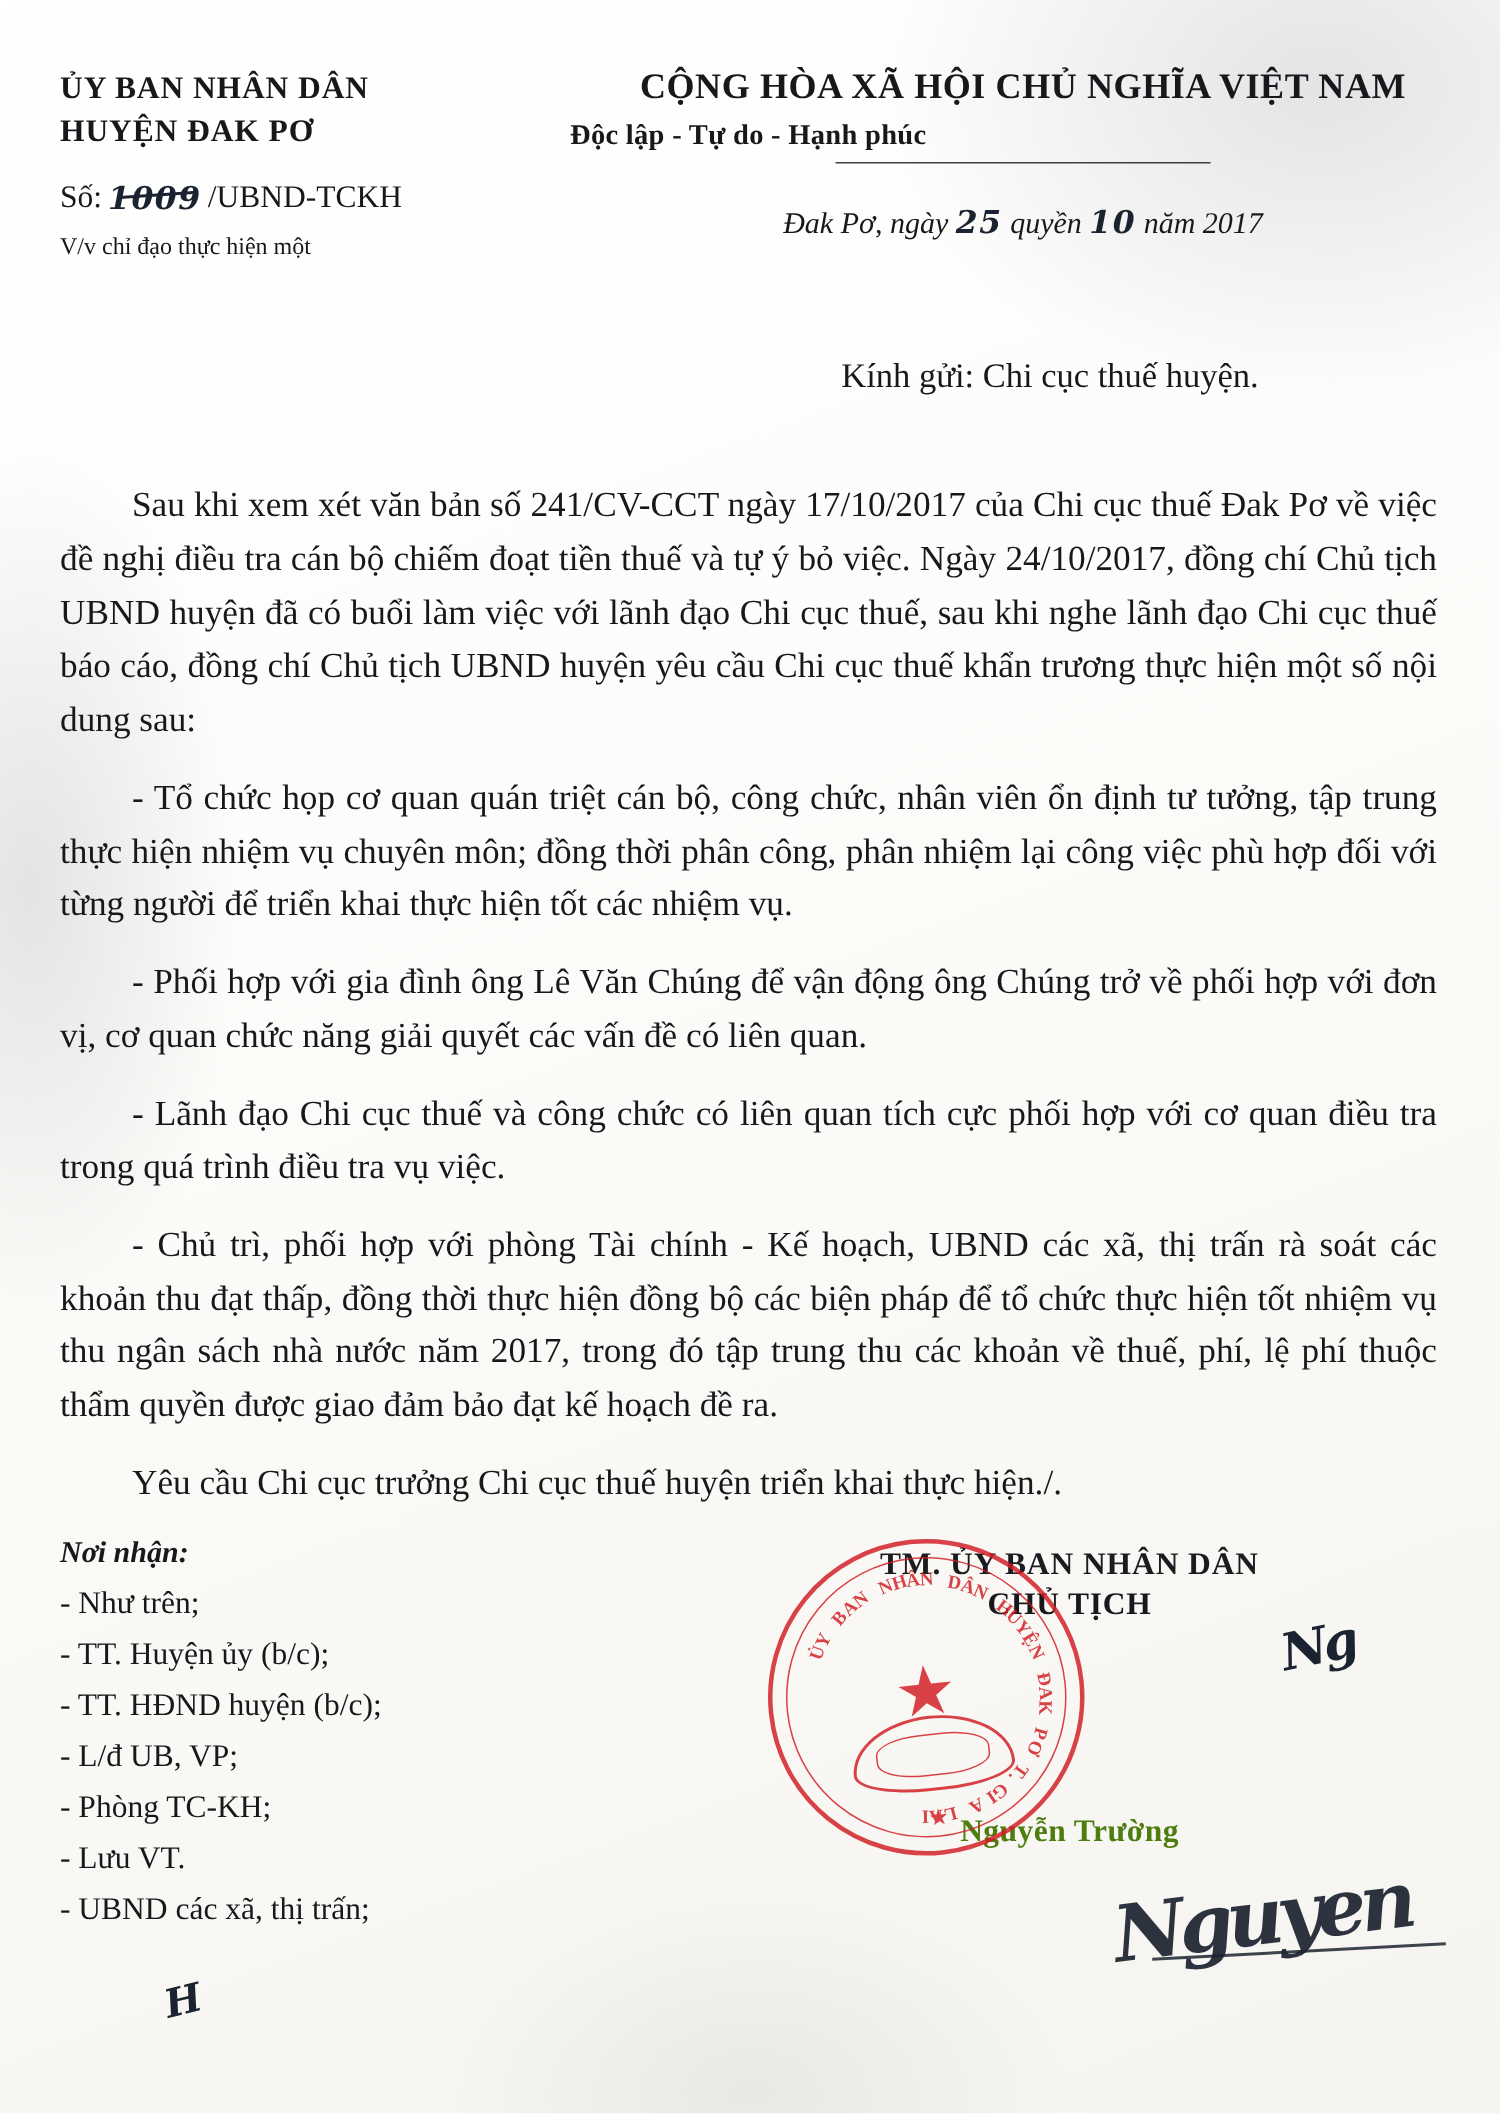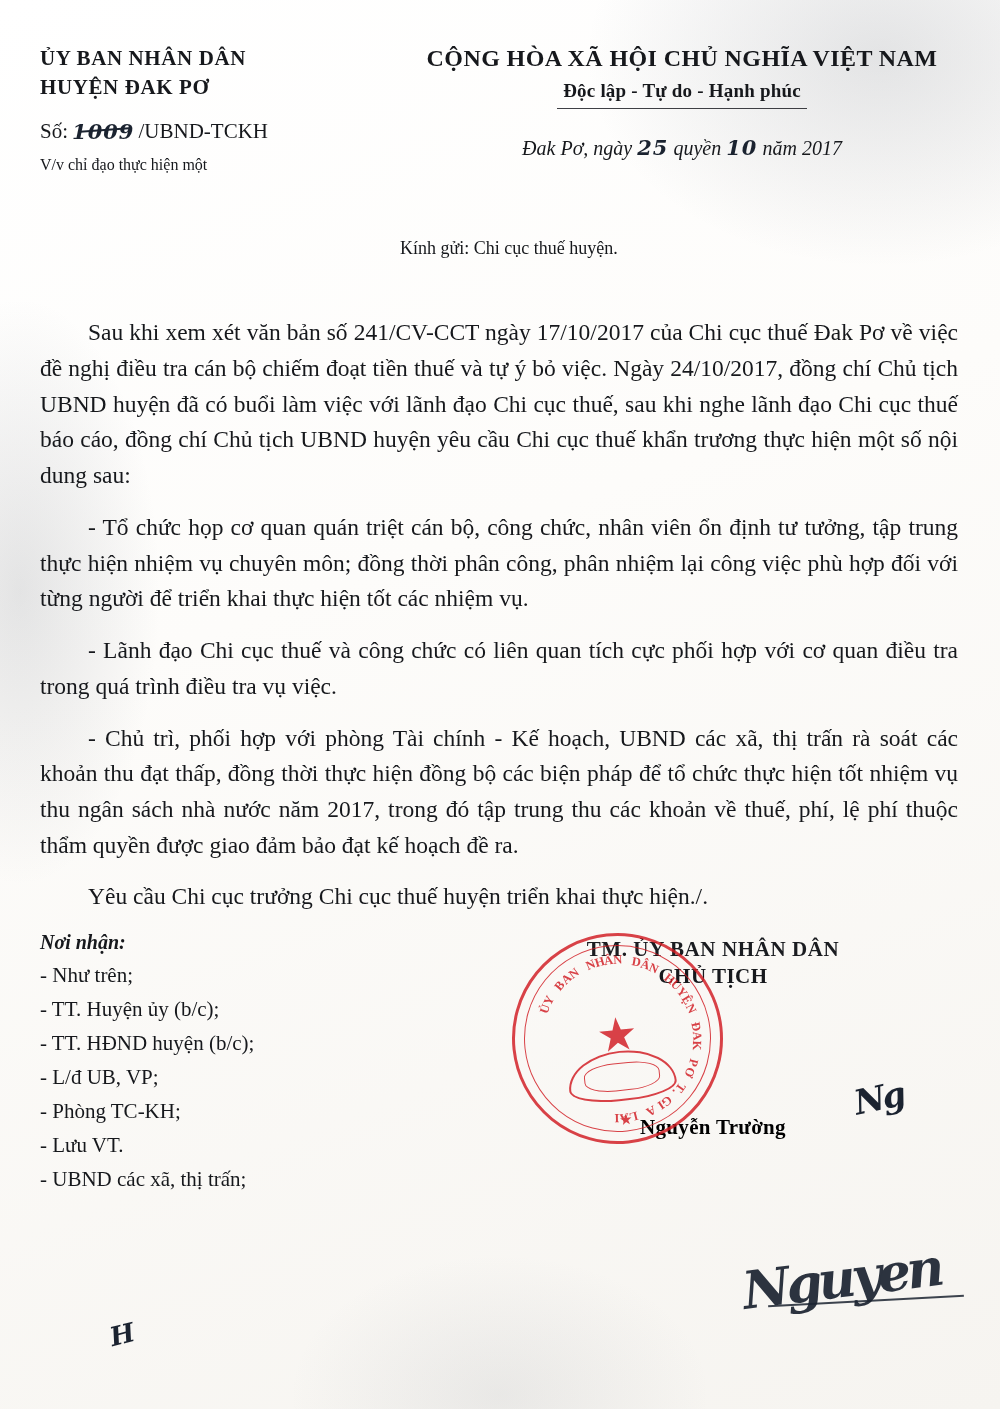--- a/index.html
+++ b/index.html
@@ -47,21 +47,20 @@
   .org2 { }
 
   .nation {
     text-align: center;
     font-weight: bold;
     font-size: 24px;
     letter-spacing: 0.4px;
     line-height: 1.2;
   }
   .motto {
-    text-align: center;
     font-weight: bold;
     font-size: 19px;
     margin-top: 7px;
     letter-spacing: 0.2px;
   }
   .motto-underline {
     width: 250px;
     height: 1.5px;
     background: #1d1f24;
     margin: 6px auto 0 auto;
@@ -105,21 +104,22 @@
     font-style: italic;
     font-size: 20px;
     white-space: nowrap;
   }
   .place-date .hand { font-style: italic; font-size: 21px; margin-top: 16px; }
 
   
   .recipient {
     margin: 62px 0 0 0;
     padding-left: 400px;
-    font-size: 18px;
+    font-size: 23px;
+    text-align: center;
   }
 
   
   .body {
     margin-top: 56px;
     padding: 0 42px 0 40px;
     font-size: 23.5px;
     line-height: 1.52;
     text-align: justify;
   }
@@ -166,21 +166,21 @@
   }
   .sign-role {
     font-weight: bold;
     font-size: 21px;
     letter-spacing: 0.5px;
     margin-top: 2px;
   }
   .sign-name {
     font-weight: bold;
     font-size: 21px;
-    color: #000000;
+    color: #4d7c0f;
     margin-top: 126px;
     letter-spacing: 0.3px;
   }
 
   
   .seal {
     position: absolute;
     left: 52px;
     top: 2px;
     width: 205px;
@@ -325,20 +325,21 @@
           <span>2017</span>
         </div>
       </div>
     </div>
 
     <div class="recipient">Kính gửi: Chi cục thuế huyện.</div>
 
     <div class="body">
       <p>Sau khi xem xét văn bản số 241/CV-CCT ngày 17/10/2017 của Chi cục thuế Đak Pơ về việc đề nghị điều tra cán bộ chiếm đoạt tiền thuế và tự ý bỏ việc. Ngày 24/10/2017, đồng chí Chủ tịch UBND huyện đã có buổi làm việc với lãnh đạo Chi cục thuế, sau khi nghe lãnh đạo Chi cục thuế báo cáo, đồng chí Chủ tịch UBND huyện yêu cầu Chi cục thuế khẩn trương thực hiện một số nội dung sau:</p>
       <p class="dash">- Tổ chức họp cơ quan quán triệt cán bộ, công chức, nhân viên ổn định tư tưởng, tập trung thực hiện nhiệm vụ chuyên môn; đồng thời phân công, phân nhiệm lại công việc phù hợp đối với từng người để triển khai thực hiện tốt các nhiệm vụ.</p>
+      <p class="dash">- Phối hợp với gia đình ông Lê Văn Chúng để vận động ông Chúng trở về phối hợp với đơn vị, cơ quan chức năng giải quyết các vấn đề có liên quan.</p>
       <p class="dash">- Lãnh đạo Chi cục thuế và công chức có liên quan tích cực phối hợp với cơ quan điều tra trong quá trình điều tra vụ việc.</p>
       <p class="dash">- Chủ trì, phối hợp với phòng Tài chính - Kế hoạch, UBND các xã, thị trấn rà soát các khoản thu đạt thấp, đồng thời thực hiện đồng bộ các biện pháp để tổ chức thực hiện tốt nhiệm vụ thu ngân sách nhà nước năm 2017, trong đó tập trung thu các khoản về thuế, phí, lệ phí thuộc thẩm quyền được giao đảm bảo đạt kế hoạch đề ra.</p>
       <p>Yêu cầu Chi cục trưởng Chi cục thuế huyện triển khai thực hiện./.</p>
     </div>
 
     <div class="footer">
       <div class="recv">
         <div class="recv-title">Nơi nhận:</div>
         <ul>
           <li>- Như trên;</li>

